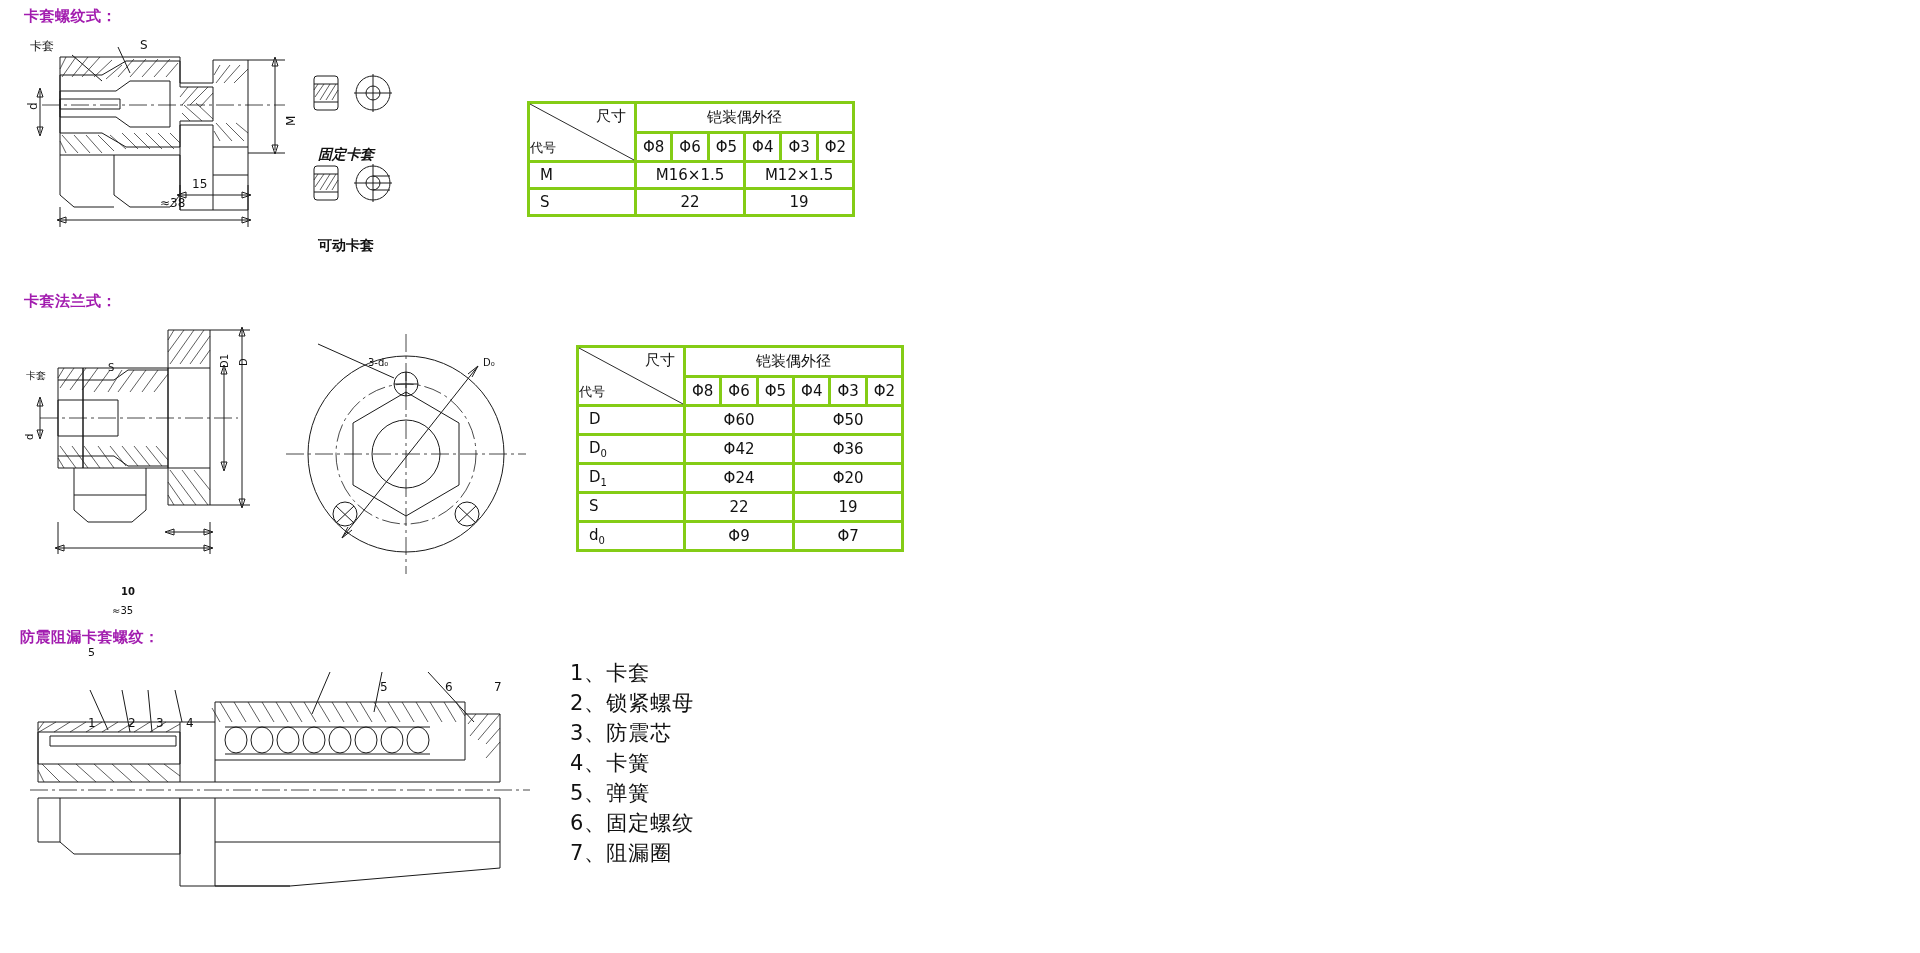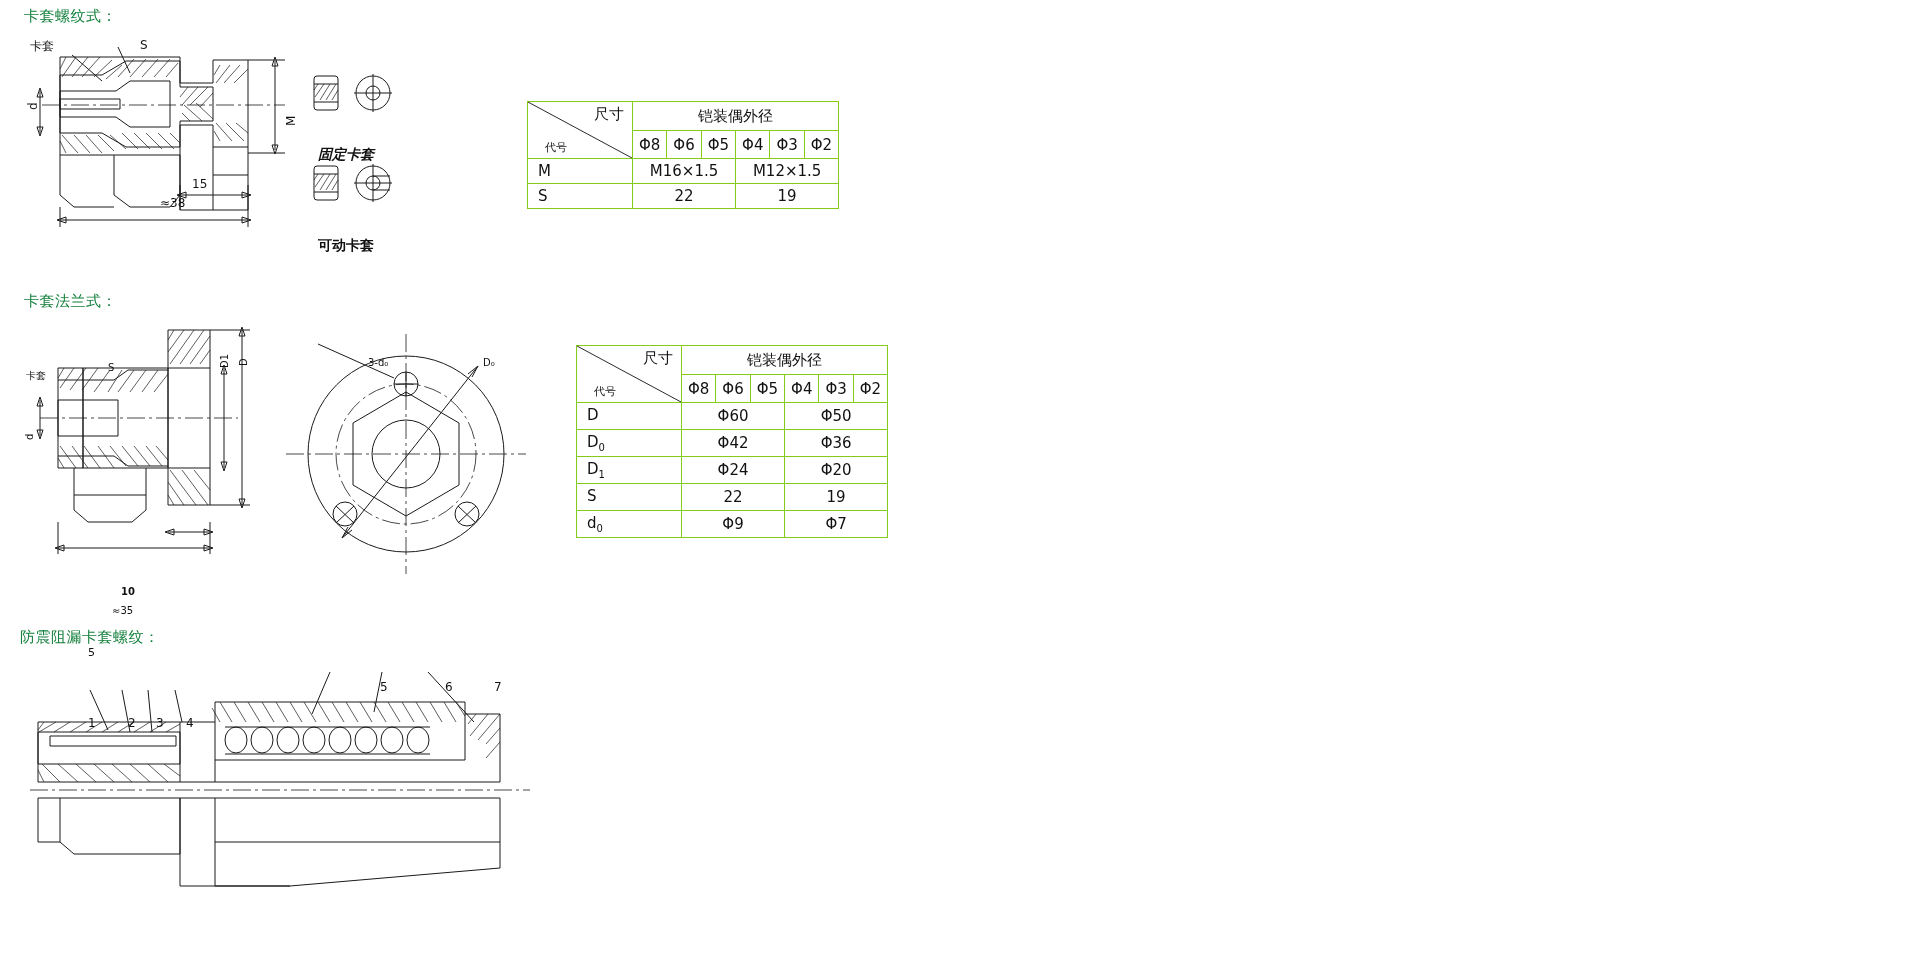--- a/index.html
+++ b/index.html
@@ -17,34 +17,34 @@
   }
   .page {
     position: absolute;
     left: 0; top: 0;
     width: 1920px;
     height: 953px;
   }
   .section-title {
     position: absolute;
     font-size: 15px;
-    font-weight: 400;
+    font-weight: 700;
     letter-spacing: 0.5px;
-    color: #15803d;
+    color: #a21caf;
     white-space: nowrap;
   }
   
   table.spec {
     border-collapse: collapse;
     position: absolute;
     background: #fff;
     font-size: 15px;
   }
   table.spec td, table.spec th {
-    border: 1px solid #84cc16;
+    border: 3px solid #84cc16;
     text-align: center;
     font-weight: normal;
     padding: 3px 6px;
     white-space: nowrap;
     color: #111;
   }
   table.spec .corner {
     padding: 0;
     position: relative;
     width: 104px;
@@ -61,23 +61,23 @@
     width: 100%; height: 100%;
   }
   .corner-inner .tl {
     position: absolute;
     right: 8px;
     top: 3px;
     font-size: 15px;
   }
   .corner-inner .bl {
     position: absolute;
-    left: 17px;
+    left: 0;
     bottom: 3px;
-    font-size: 11px;
+    font-size: 13px;
   }
   .sub {
     font-size: 10px;
     vertical-align: sub;
   }
   
   .legend {
     position: absolute;
     font-size: 21px;
     line-height: 30px;
@@ -539,14 +539,23 @@
 
   <div class="lbl" style="left:88px; top:646px; font-size:11px;">5</div>
   <div class="lbl" style="left:380px; top:680px;">5</div>
   <div class="lbl" style="left:445px; top:680px;">6</div>
   <div class="lbl" style="left:494px; top:680px;">7</div>
   <div class="lbl" style="left:88px; top:716px;">1</div>
   <div class="lbl" style="left:128px; top:716px;">2</div>
   <div class="lbl" style="left:156px; top:716px;">3</div>
   <div class="lbl" style="left:186px; top:716px;">4</div>
 
+  <div class="legend" style="left:570px; top:658px;">
+    <div>1、卡套</div>
+    <div>2、锁紧螺母</div>
+    <div>3、防震芯</div>
+    <div>4、卡簧</div>
+    <div>5、弹簧</div>
+    <div>6、固定螺纹</div>
+    <div>7、阻漏圈</div>
+  </div>
 
 </div>
 
 </body></html>

